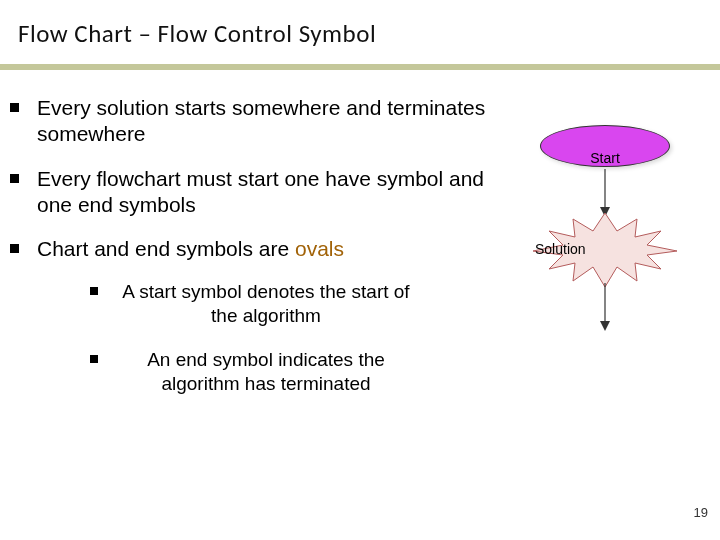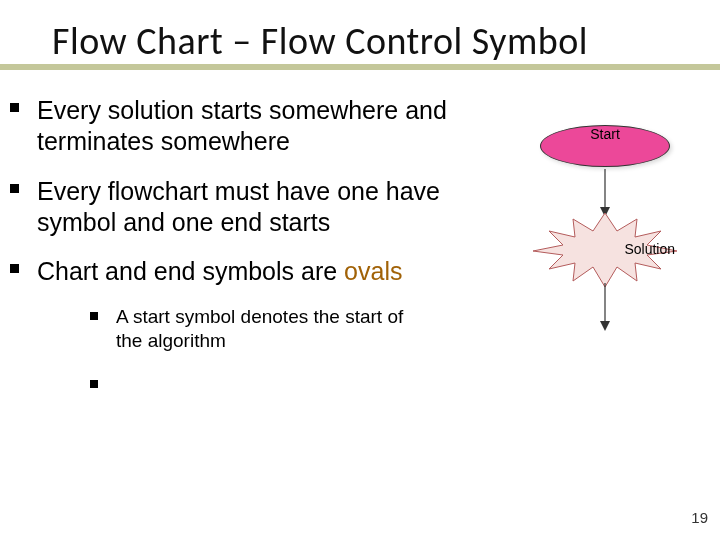--- a/index.html
+++ b/index.html
@@ -5,23 +5,23 @@
   * { margin: 0; padding: 0; box-sizing: border-box; }
   body {
     width: 720px;
     height: 540px;
     background: #fff;
     font-family: Verdana, Geneva, sans-serif;
     position: relative;
     overflow: hidden;
   }
   .title {
-    padding: 18px 0 0 52px;
+    padding: 18px 0 0 18px;
     font-family: "Calibri", "Trebuchet MS", sans-serif;
-    font-size: 38px;
+    font-size: 25px;
     letter-spacing: 0.5px;
     color: #111;
   }
   .underline {
     position: absolute;
     top: 64px;
     left: 0;
     right: 0;
     height: 6px;
     background: #c4c79a;
@@ -39,34 +39,35 @@
   }
   .sq {
     width: 9px;
     height: 9px;
     background: #000;
     flex: 0 0 9px;
     margin-top: 8px;
     margin-right: 18px;
   }
   .bullet-text {
-    font-size: 25px;
+    font-size: 21px;
     line-height: 1.25;
     color: #000;
   }
   .bold { font-weight: normal; }
   .red { color: #a16207; }
   .sublist {
     margin-left: 80px;
     margin-top: 10px;
   }
   .sub-row {
     display: flex;
     align-items: flex-start;
     margin-bottom: 20px;
+    text-align: center;
   }
   .sub-sq {
     width: 8px;
     height: 8px;
     background: #000;
     flex: 0 0 8px;
     margin-top: 7px;
     margin-right: 18px;
   }
   .sub-text {
@@ -81,93 +82,94 @@
     width: 150px;
     display: flex;
     flex-direction: column;
     align-items: center;
   }
   .oval {
     width: 130px;
     height: 42px;
     border: 1px solid #333;
     border-radius: 50% / 50%;
-    background: #ec4899;
+    background: #d946ef;
     display: flex;
-    align-items: flex-start;
+    align-items: flex-end;
     justify-content: center;
     font-size: 14px;
     box-shadow: 2px 2px 4px rgba(0,0,0,0.15);
   }
   .arrow {
     width: 28px;
     height: 50px;
     position: relative;
   }
   .arrow svg { display: block; }
   .burst {
     width: 140px;
     height: 64px;
     position: relative;
     display: flex;
     align-items: center;
-    justify-content: flex-end;
+    justify-content: flex-start;
   }
   .burst svg {
     position: absolute;
     top: -8px;
     left: -10px;
   }
   .burst-label {
     position: relative;
     font-size: 14px;
     z-index: 2;
   }
   .pagenum {
     position: absolute;
-    bottom: 14px;
+    bottom: 20px;
     right: 12px;
-    font-size: 15px;
+    font-size: 13px;
     color: #333;
   }
 </style>
 </head>
 <body>
 
 <div class="title">Flow  Chart – Flow Control Symbol</div>
 <div class="underline"></div>
 
 <div class="content">
 
   <div class="bullet-row">
     <div class="sq"></div>
     <div class="bullet-text">Every solution starts somewhere and terminates somewhere</div>
   </div>
 
   <div class="bullet-row">
     <div class="sq"></div>
     <div class="bullet-text">
-      <span>Every flowchart must have </span><span class="bold">one</span><span> have symbol and </span><span class="bold">one </span><span>end starts</span>
+      <span>Every flowchart must start </span><span class="bold">one</span><span> have symbol and </span><span class="bold">one </span><span>end symbols</span>
     </div>
   </div>
 
   <div class="bullet-row">
     <div class="sq"></div>
     <div class="bullet-text">
       <span>Chart and end symbols are </span><span class="red">ovals</span>
     </div>
   </div>
 
   <div class="sublist">
     <div class="sub-row">
       <div class="sub-sq"></div>
       <div class="sub-text">A start symbol denotes the start of the algorithm</div>
     </div>
     <div class="sub-row">
       <div class="sub-sq"></div>
+      <div class="sub-text">An end symbol indicates the algorithm has terminated</div>
     </div>
   </div>
 
 </div>
 
 <div class="diagram">
   <div class="oval">
     <span>Start</span>
   </div>
   <div class="arrow">

